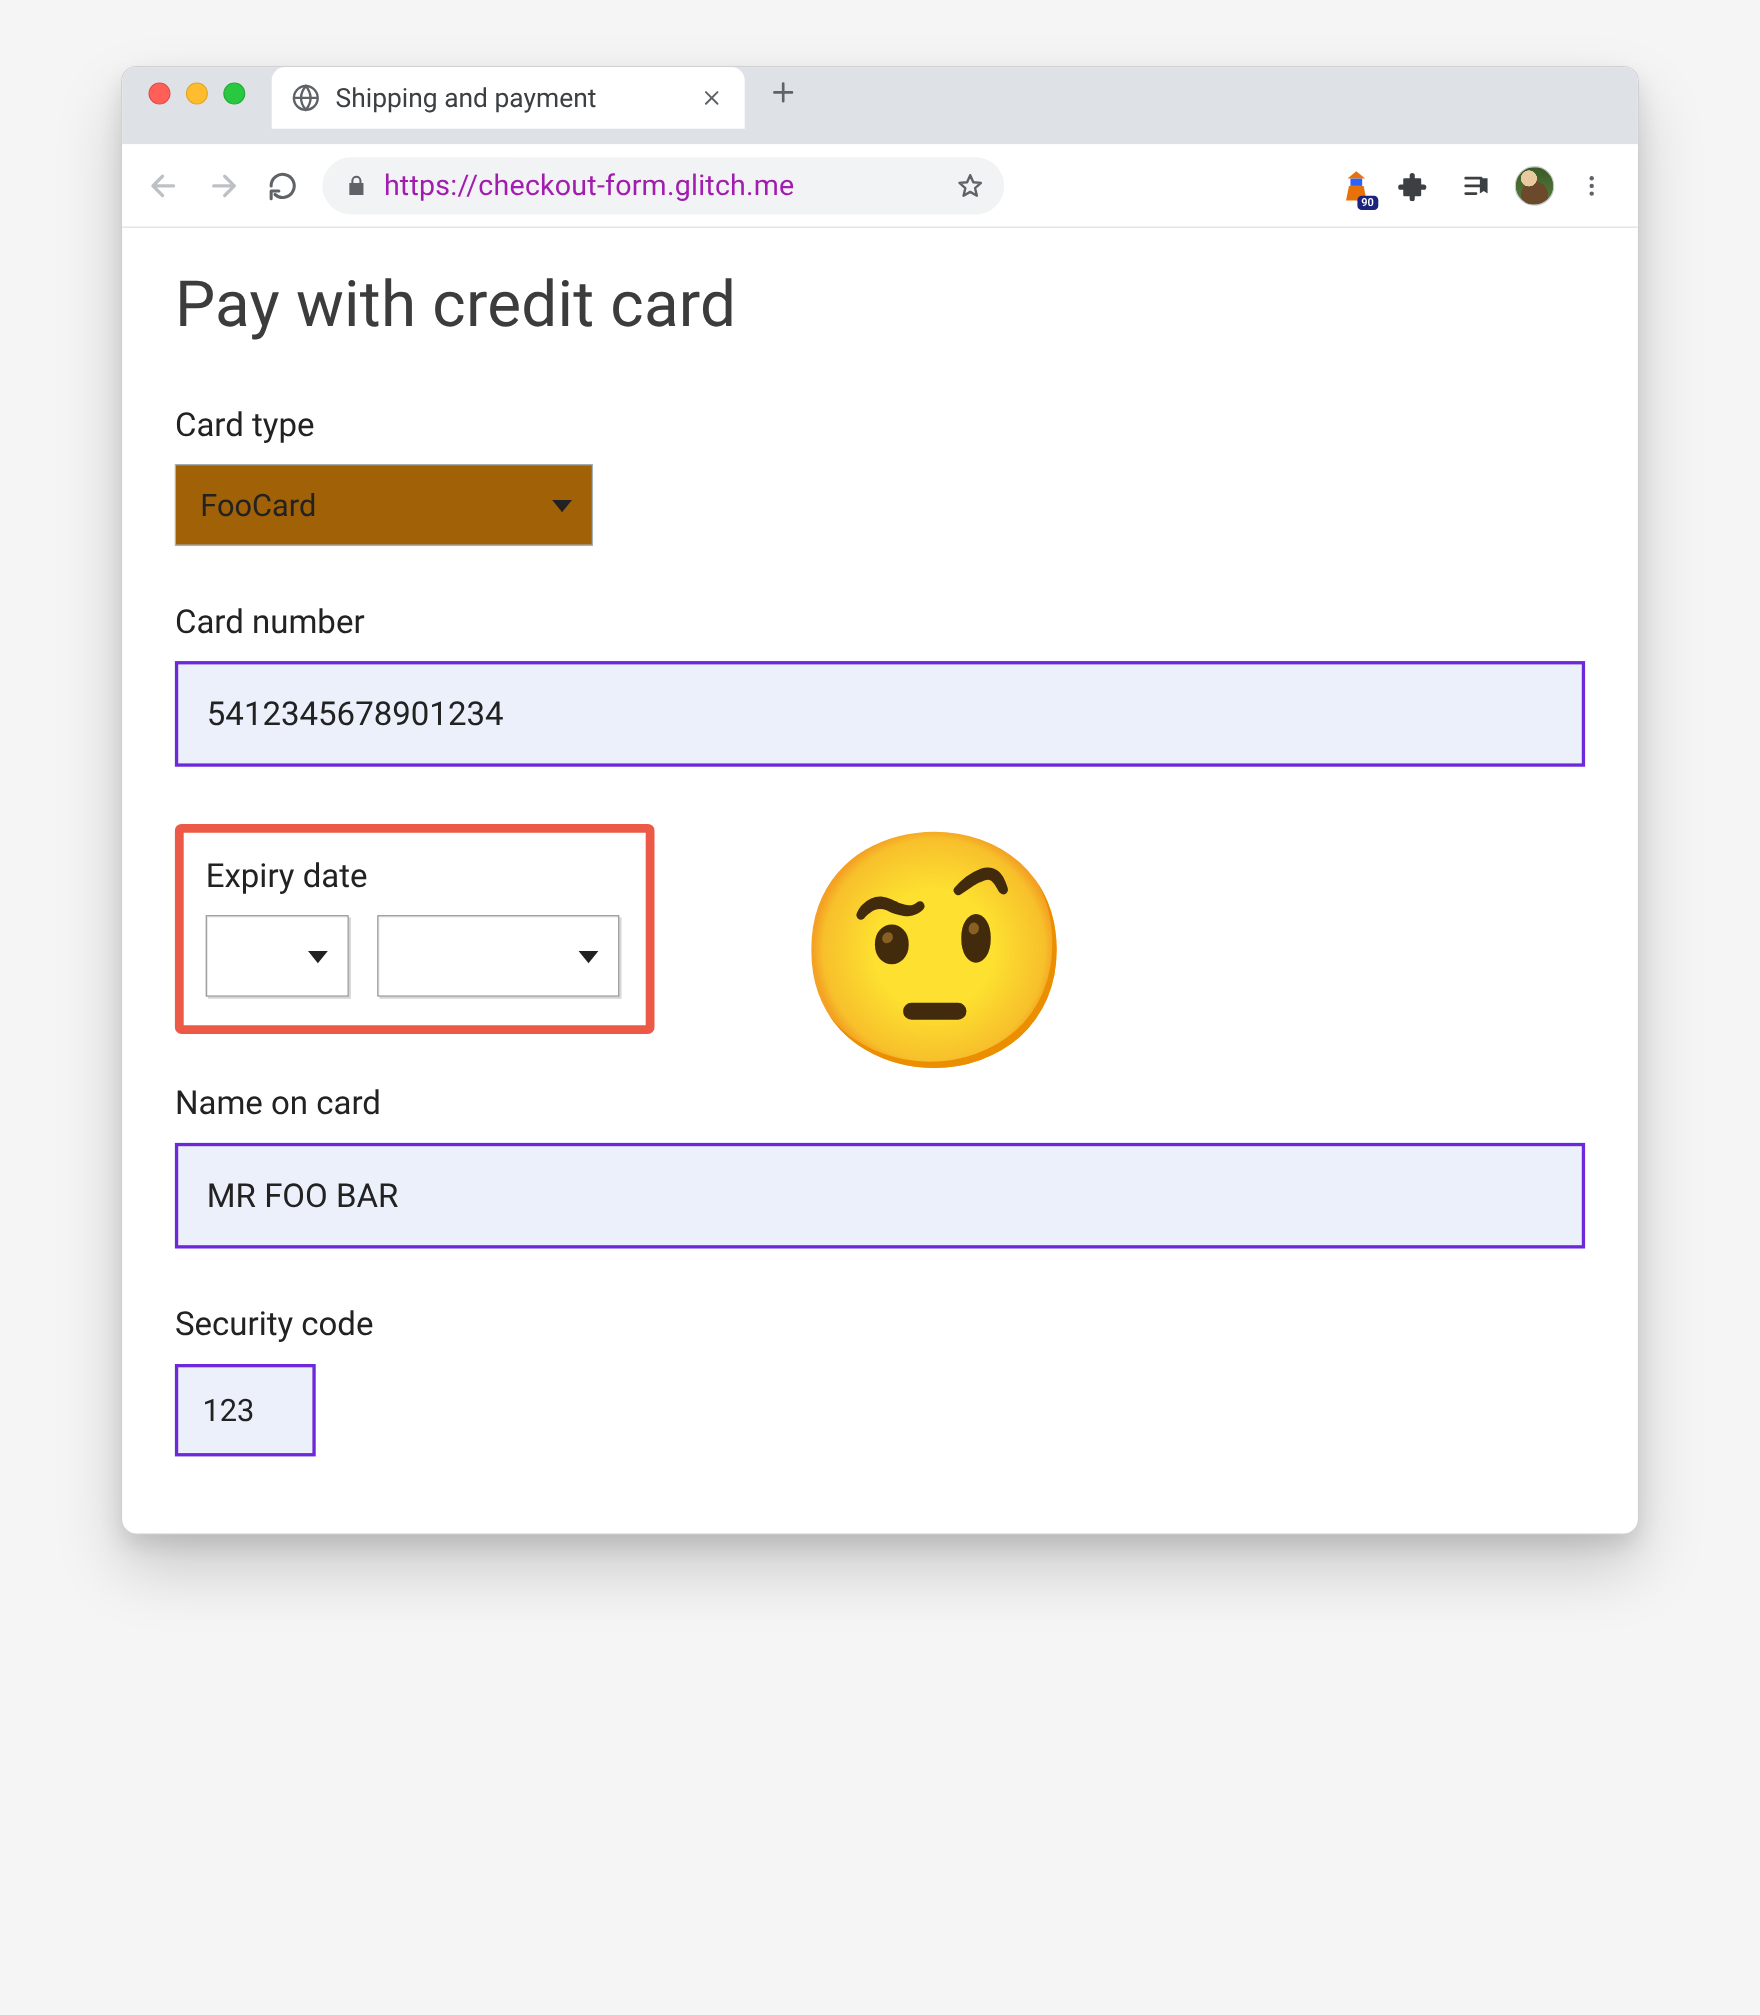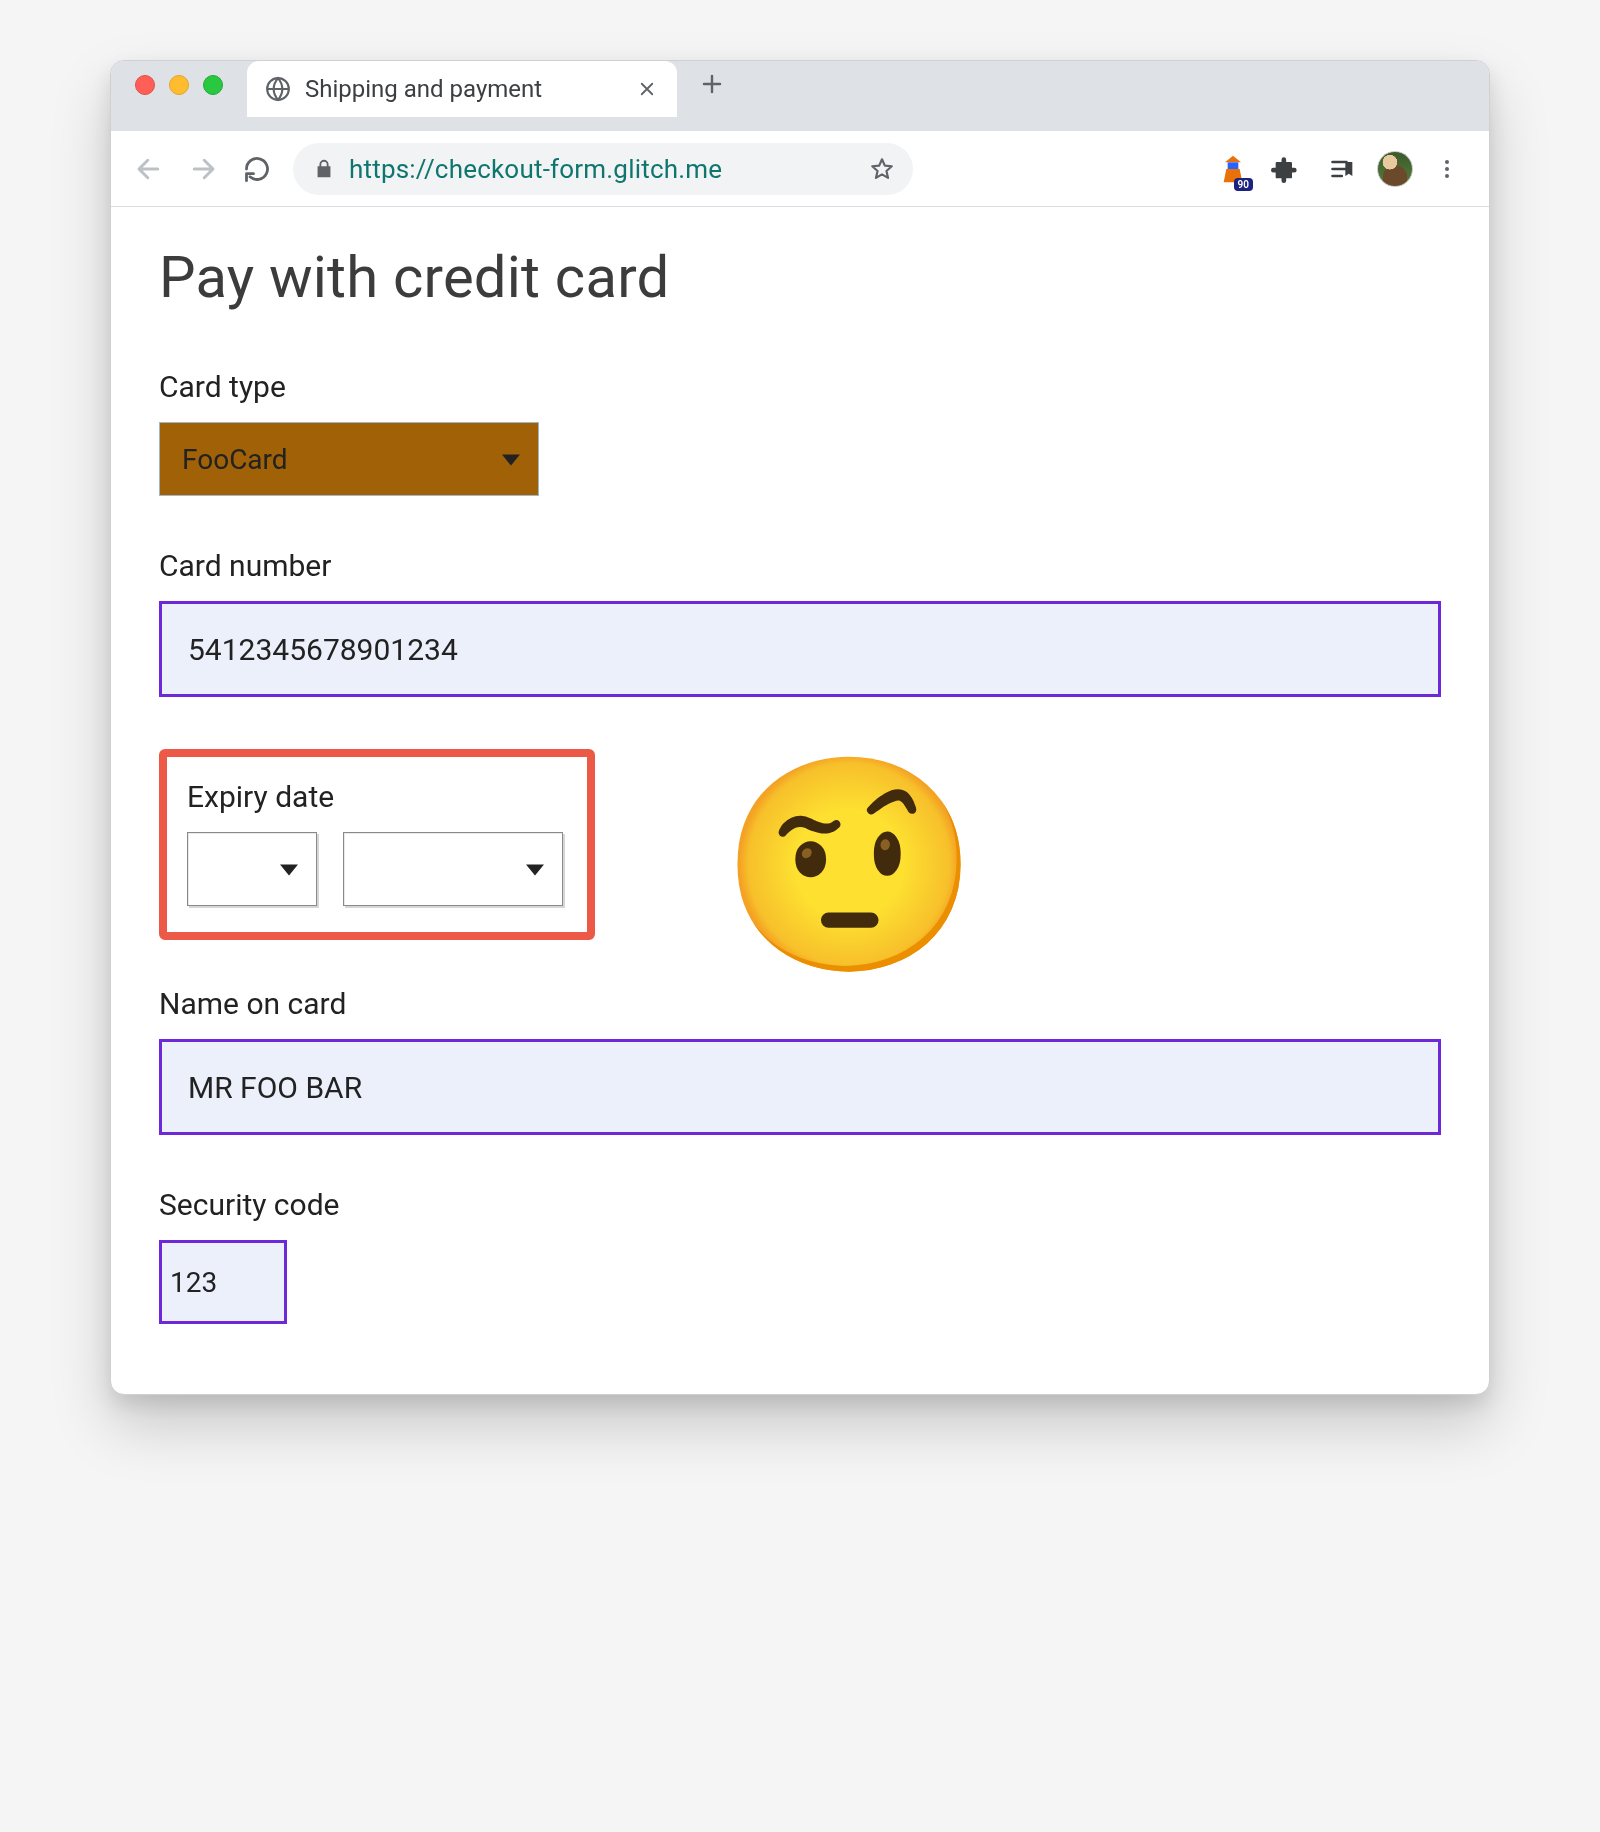--- a/index.html
+++ b/index.html
@@ -94,21 +94,21 @@
     display: flex;
     align-items: center;
     padding: 0 18px 0 20px;
     gap: 14px;
     color:#5f6368;
     margin-left: 6px;
   }
   .omnibox .lock { color:#5f6368; }
   .omnibox .url {
     font-size: 26px;
-    color:#0f766e;
+    color:#a21caf;
     letter-spacing: 0.2px;
   }
   .omnibox .star { margin-left:auto; color:#5f6368; }
   .toolbar-spacer { flex:1; }
   .ext-group { display:flex; align-items:center; gap:10px; margin-right:4px; }
   .lighthouse {
     position: relative;
     width: 36px; height: 36px;
     display:flex; align-items:center; justify-content:center;
   }
@@ -169,21 +169,21 @@
     background: #ebf0fb;
     border: 3px solid #6d28d9;
     height: 96px;
     width: 100%;
     display:flex;
     align-items:center;
     padding: 0 26px;
     font-size: 30px;
     color:#222;
   }
-  .text-input.narrow { width:128px; height:84px; font-size:28px; padding:0 8px; }
+  .text-input.narrow { width:128px; height:84px; font-size:28px; padding:0 22px; }
   
   .expiry-wrap {
     border: 8px solid #ec5a47;
     border-radius: 6px;
     padding: 22px 24px 26px 20px;
     display:inline-block;
     margin-bottom: 12px;
     background:#fff;
     position: relative;
   }

